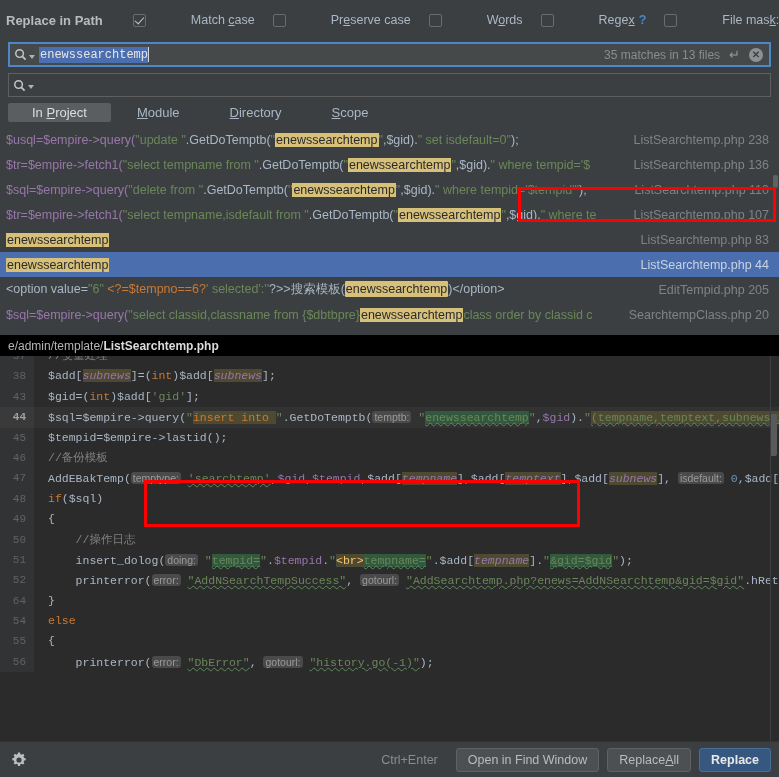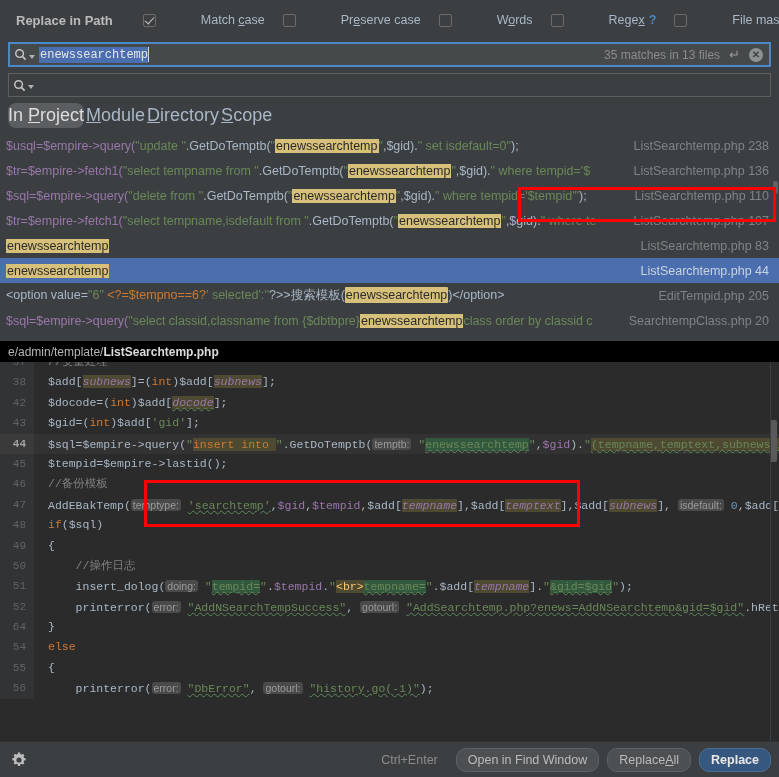--- a/index.html
+++ b/index.html
@@ -17,21 +17,21 @@
     background: #3c3f41;
     display: flex;
     flex-direction: column;
   }
 
   
   .toolbar {
     height: 40px;
     display: flex;
     align-items: center;
-    padding: 0 8px 0 16px;
+    padding: 0 8px 0 6px;
     flex: 0 0 auto;
   }
   .title {
     font-size: 13px;
     font-weight: bold;
     color: #bbbbbb;
     margin-right: 30px;
     white-space: nowrap;
   }
   .opt {
@@ -172,24 +172,24 @@
 
   
   .scopes {
     display: flex;
     align-items: center;
     gap: 2px;
     padding: 6px 0 5px 8px;
     flex: 0 0 auto;
   }
   .scope {
-    font-size: 18px;
+    font-size: 13px;
     color: #a9b7c6;
-    padding: 2px 0;
-    border-radius: 8px;
+    padding: 2px 24px;
+    border-radius: 2px;
     white-space: nowrap;
   }
   .scope.active { background: #5b5e60; color: #ddd; }
   .scope .u { text-decoration: underline; }
 
   
   .results {
     flex: 0 0 auto;
     background: #3c3f41;
     position: relative;
@@ -345,21 +345,21 @@
   .shortcut {
     margin-left: auto;
     font-size: 12.5px;
     color: #8c8c8c;
     margin-right: 10px;
   }
   .btn {
     height: 24px;
     background: #4c5052;
     border: 1px solid #5e6264;
-    border-radius: 10px;
+    border-radius: 3px;
     color: #bbbbbb;
     font-size: 12.5px;
     padding: 0 11px;
     display: flex;
     align-items: center;
     margin-left: 8px;
     white-space: nowrap;
   }
   .btn.primary {
     background: #365880;
@@ -506,24 +506,20 @@
   <div class="code" id="code">
       <div class="cline" style="margin-top: -10px;">
         <div class="gut">37</div>
         <div class="cbody"><span class="cmt">//变量处理</span></div>
       </div>
       <div class="cline">
         <div class="gut">38</div>
         <div class="cbody">$add[<span class="occ"><i class="var">subnews</i></span>]=(<span class="kw">int</span>)$add[<span class="occ"><i class="var">subnews</i></span>];</div>
       </div>
       <div class="cline">
-        <div class="gut">42</div>
-        <div class="cbody">$docode=(<span class="kw">int</span>)$add[<span class="occ"><i class="var wavy">docode</i></span>];</div>
-      </div>
-      <div class="cline">
         <div class="gut">43</div>
         <div class="cbody">$gid=(<span class="kw">int</span>)$add[<span class="str">'gid'</span>];</div>
       </div>
       <div class="cline cur">
         <div class="gut">44</div>
         <div class="cbody">$sql=$empire-&gt;<span class="pln">query</span>(<span class="str">"</span><span class="occ kw">insert into </span><span class="str">"</span>.GetDoTemptb(<span class="param">temptb:</span> <span class="str">"</span><span class="occ2 str wavy">enewssearchtemp</span><span class="str">"</span>,<span class="var">$gid</span>).<span class="str">"</span><span class="occ str wavy">(tempname,temptext,subnews,isdefault,</span></div>
       </div>
       <div class="cline">
         <div class="gut">45</div>
         <div class="cbody">$tempid=$empire-&gt;lastid();</div>

